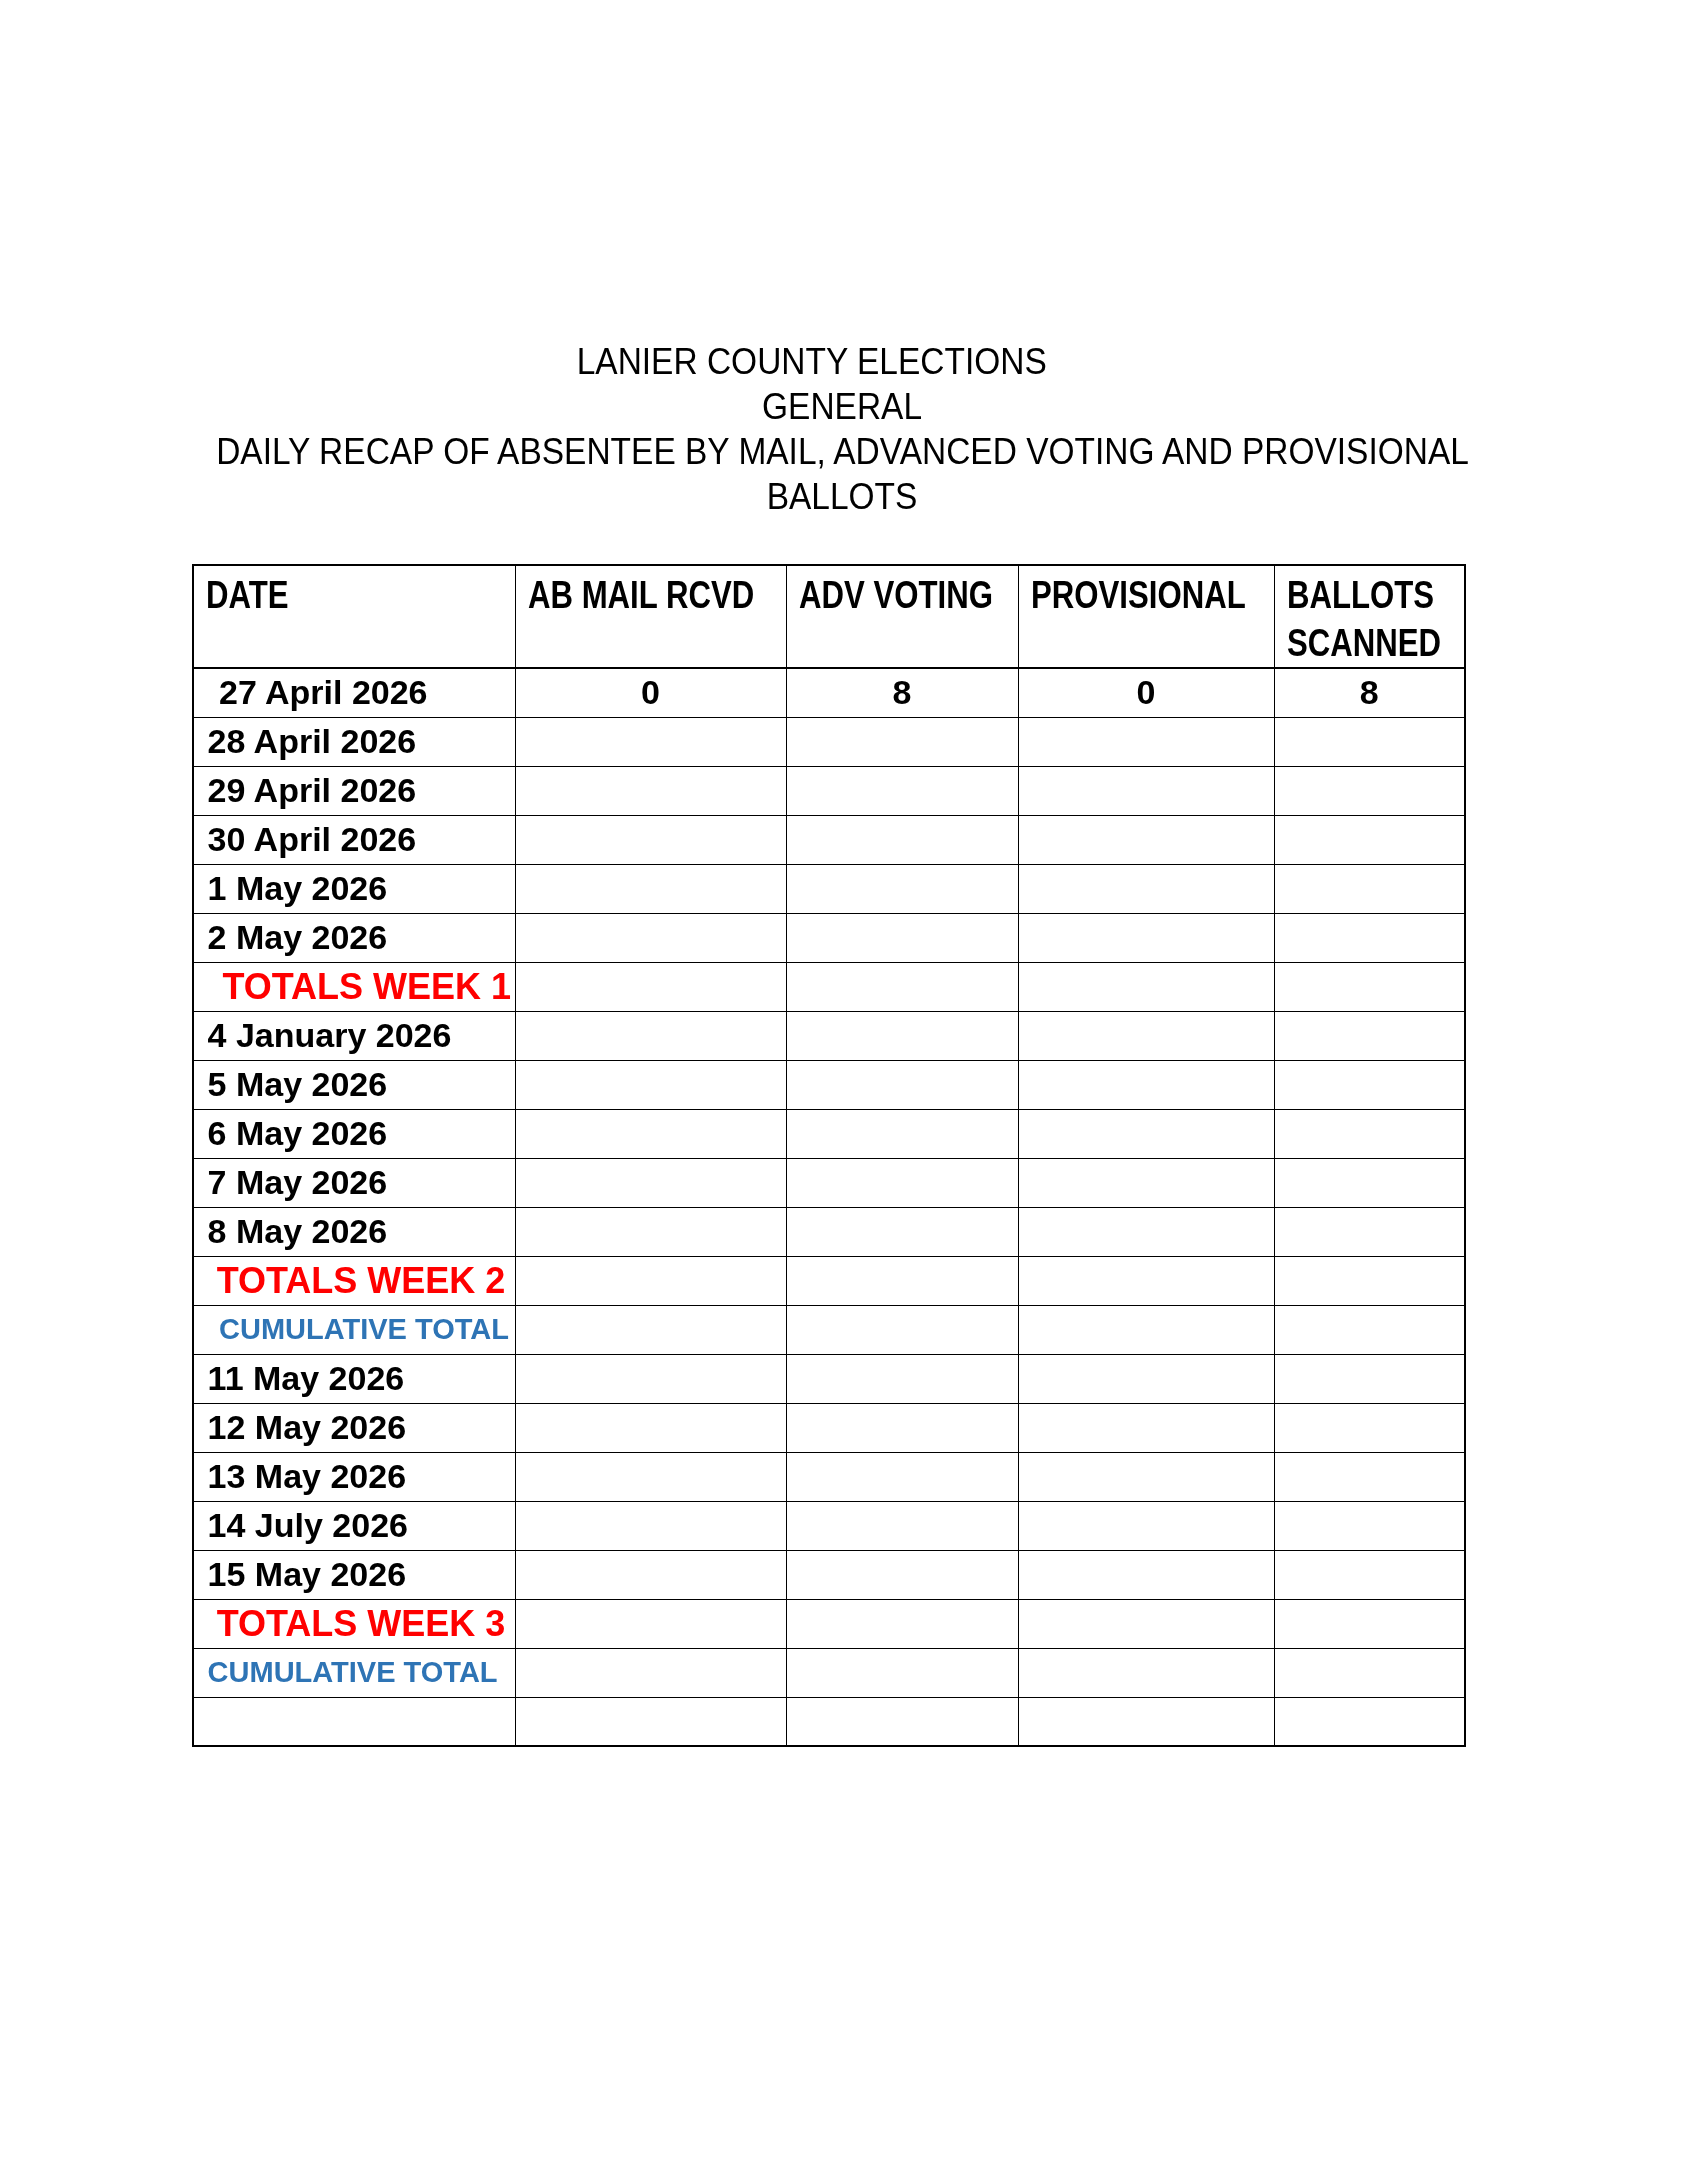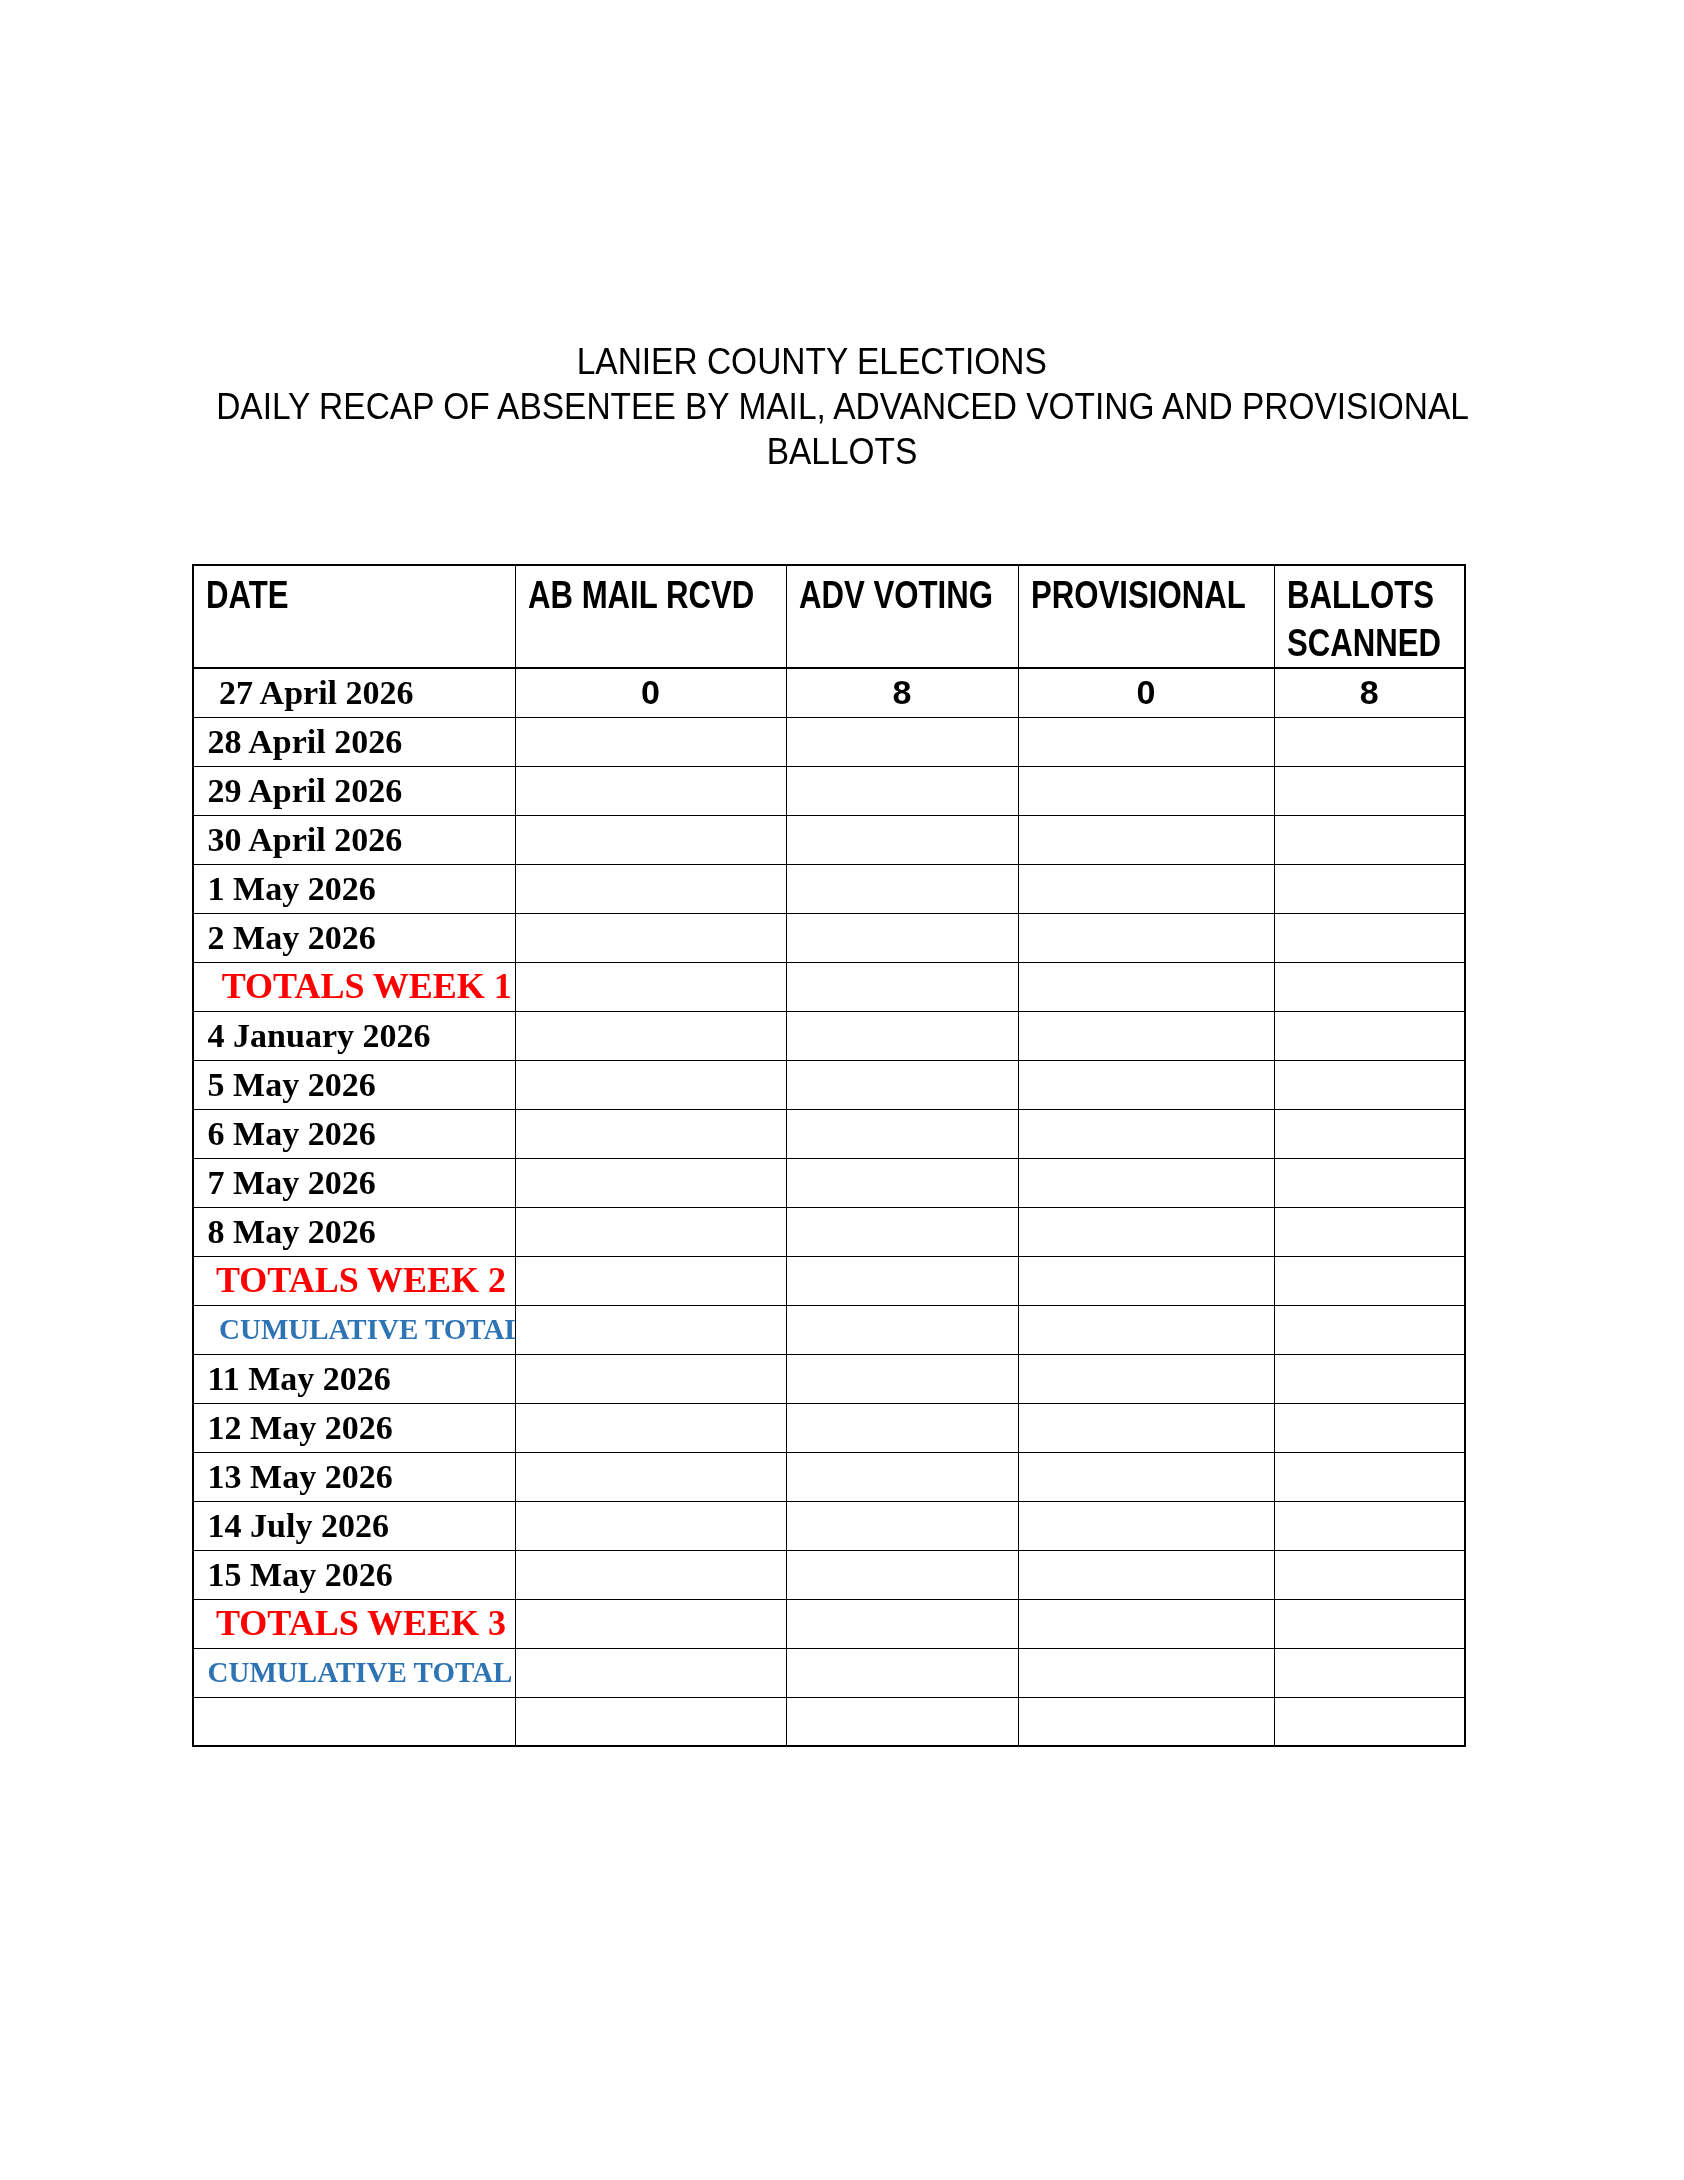--- a/index.html
+++ b/index.html
@@ -27,34 +27,35 @@
   
   .recap-table{position:absolute;left:192px;top:564px;width:1271px;
                border-collapse:collapse;table-layout:fixed;border:2.6px solid #000;}
   .recap-table th,.recap-table td{border:1.7px solid #000;overflow:hidden;}
   .recap-table thead th{height:94px;box-sizing:border-box;vertical-align:top;
                padding:5.1px 0 0 12px;text-align:left;font-size:38px;font-weight:bold;
                line-height:48px;border-bottom:2.6px solid #000;}
   .hcond{display:inline-block;transform:scaleX(0.82);transform-origin:left top;width:120%;}
   .recap-table tbody td{height:49px;box-sizing:border-box;vertical-align:middle;
                font-size:34px;font-weight:bold;line-height:45px;color:#000;padding:0;}
-  .recap-table td.date{text-align:left;padding-left:13.6px;white-space:nowrap;font-family:Liberation Serif, serif;}
+  .recap-table td.date{text-align:left;padding-left:13.6px;white-space:nowrap;}
   .recap-table td.num{text-align:center;}
   tr.row-totals td.date{color:var(--totals-red);font-size:36px;text-align:center;}
   tr.row-cumulative td.date{color:var(--cum-blue);font-size:29px;}
   tr.row-indent td.date{padding-left:25px;}
 </style>
 </head>
 <body>
 
 <div class="page">
 
 
   <div class="titles">
     <div class="title-line"><span class="tcond shift-left">LANIER COUNTY ELECTIONS</span></div>
+    <div class="title-line"><span class="tcond">GENERAL</span></div>
     <div class="title-line"><span class="tcond">DAILY RECAP OF ABSENTEE BY MAIL, ADVANCED VOTING AND PROVISIONAL</span></div>
     <div class="title-line"><span class="tcond">BALLOTS</span></div>
   </div>
 
   <table class="recap-table">
     <colgroup>
       <col style="width:322px">
         <col style="width:271px">
         <col style="width:232px">
       <col style="width:256px">

